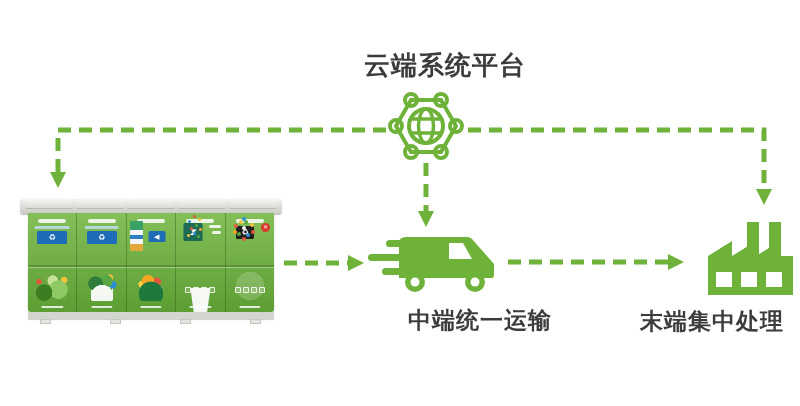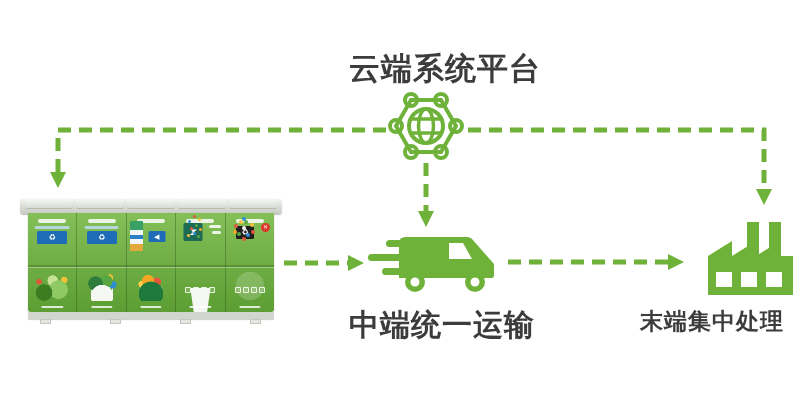--- a/index.html
+++ b/index.html
@@ -6,23 +6,23 @@
     --green:#6fb23a; --text:#3c3c3c; --blue:#1e6cb8; --dark-slot:#1d6b55;
     --black-slot:#1f1f1f; --red:#d8392b; --bin-light:#83be56; --bin-dark:#5c9e33;
     --lid:#d7dbd3;
   }
   *{margin:0;padding:0;box-sizing:border-box;}
   html,body{background:#fff;}
   body{font-family:"Liberation Sans","DejaVu Sans",sans-serif;}
   #canvas{position:relative;width:800px;height:406px;background:#fff;overflow:hidden;}
 
   .lbl{position:absolute;color:var(--text);font-weight:700;text-align:center;letter-spacing:1px;}
-  .lbl-cloud{left:325px;top:48px;width:240px;font-size:31px;}
+  .lbl-cloud{left:325px;top:48px;width:240px;font-size:26px;}
   .lbl-bins{left:30px;top:326px;width:240px;font-size:24px;}
-  .lbl-truck{left:332px;top:305px;width:220px;font-size:30px;}
+  .lbl-truck{left:332px;top:305px;width:220px;font-size:23px;text-align:right;}
   .lbl-factory{left:602px;top:306px;width:220px;font-size:23px;}
 
   svg{display:block;}
   .connectors{position:absolute;left:0;top:0;pointer-events:none;}
   .conn{stroke:var(--green);stroke-width:5;fill:none;stroke-dasharray:13 8;}
   .arrow-fill{fill:var(--green);}
   .stroke-g{stroke:var(--green);fill:none;}
   .fill-g{fill:var(--green);}
 
   .icon-abs{position:absolute;}

